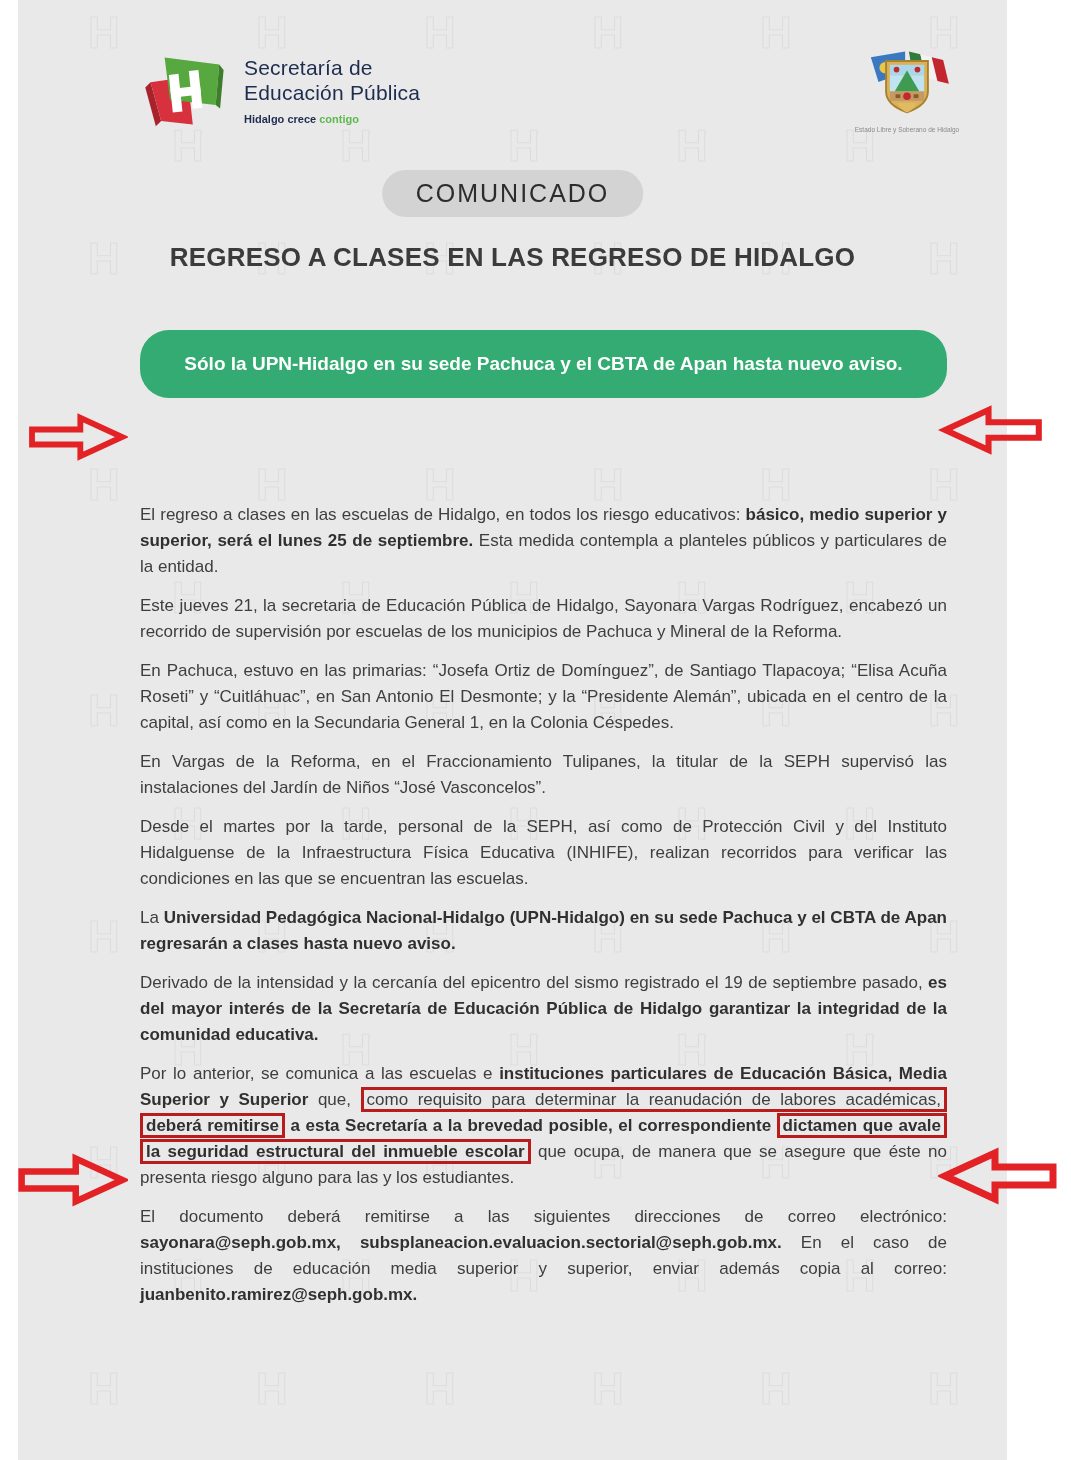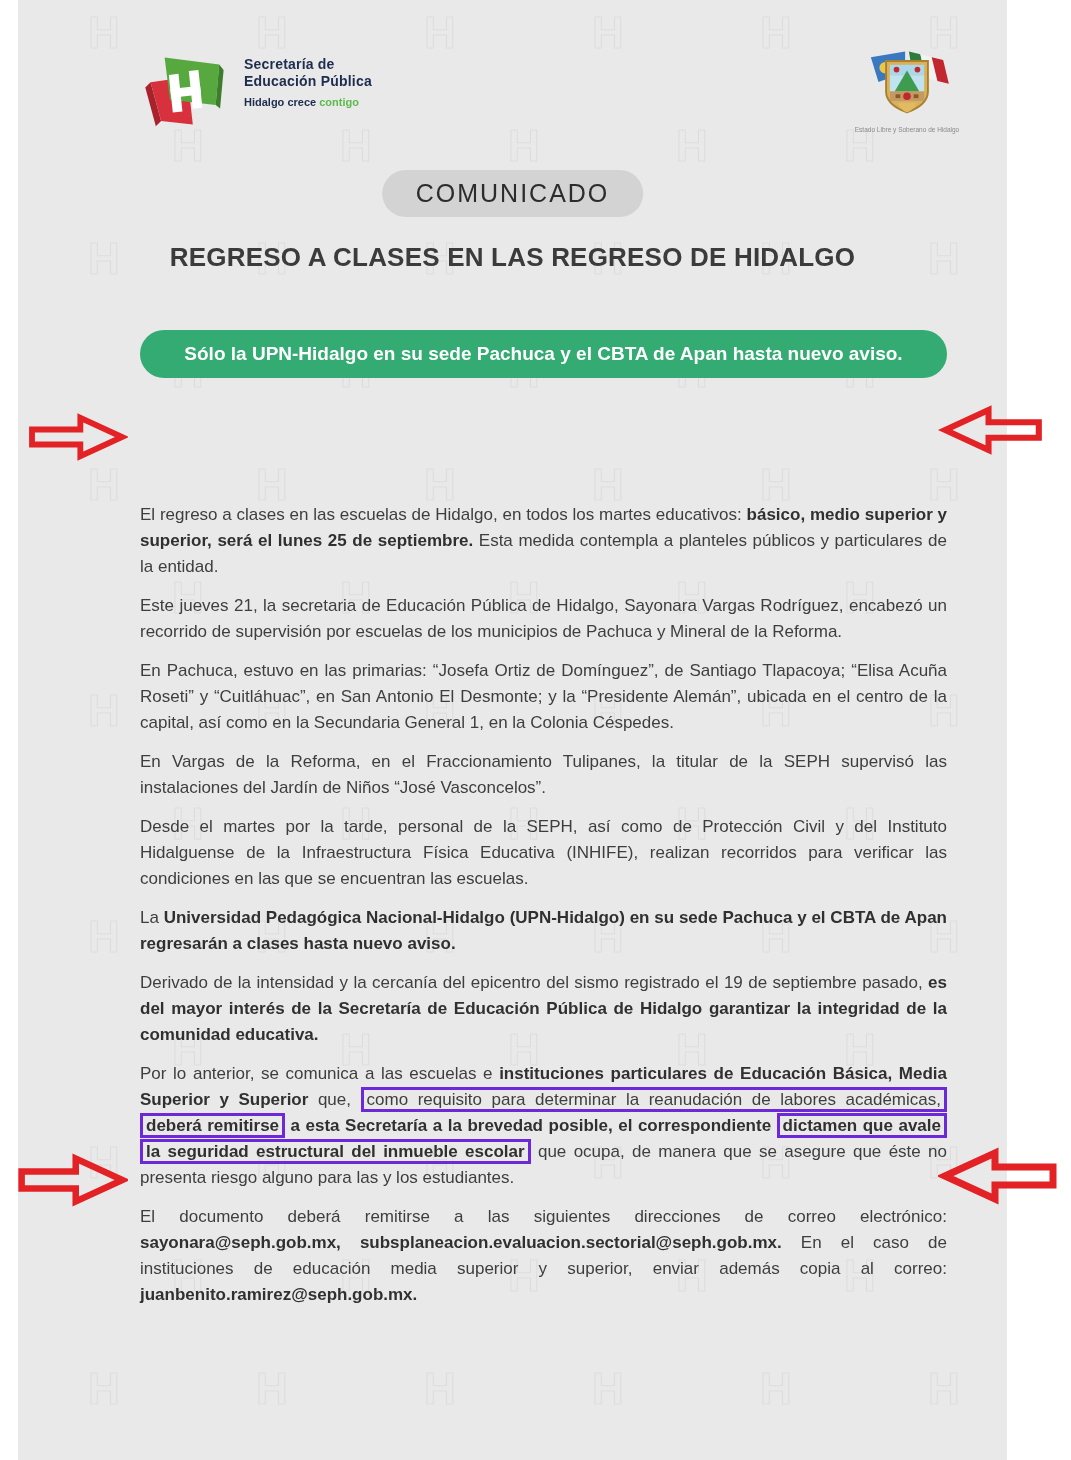--- a/index.html
+++ b/index.html
@@ -14,21 +14,21 @@
   }
   
   .wm-layer { position:absolute; inset:0; pointer-events:none; }
   .wm {
     position:absolute; font-size:44px; font-weight:bold;
     color:rgba(0,0,0,0); -webkit-text-stroke:1px #dadadb; opacity:.8;
   }
   
   .logo-block { position:absolute; left:122px; top:50px; display:flex; align-items:flex-start; gap:16px; }
   .logo-text { padding-top:6px; }
-  .logo-line { font-size:14px; font-weight:bold; color:#1e2c4e; line-height:1.18; letter-spacing:.2px; }
+  .logo-line { font-size:21px; font-weight:normal; color:#1e2c4e; line-height:1.18; letter-spacing:.2px; }
   .tagline { margin-top:7px; font-size:11px; font-weight:bold; color:#1e2c4e; }
   .tagline .accent { color:#5cb94c; }
   .coat-block { position:absolute; left:834px; top:42px; width:110px; text-align:center; }
   .coat-caption { margin-top:2px; font-size:6.5px; color:#8a8a8a; line-height:1.3; }
   
   .pill {
     position:absolute; top:170px; left:50%; transform:translateX(-50%);
     background:#d3d3d4; border-radius:28px; padding:9px 34px;
     font-size:25px; font-weight:normal; letter-spacing:2px; color:#2c2c2c;
   }
@@ -36,31 +36,31 @@
   .headline {
     position:absolute; top:241px; left:0; width:100%; text-align:center;
     font-size:26px; font-weight:bold; color:#3b3b3b; line-height:1.28; letter-spacing:.2px;
   }
   
   .banner {
     position:absolute; left:122px; width:807px; color:#ffffff; font-weight:bold;
     display:flex; align-items:center; justify-content:center; text-align:center;
     font-size:19px; line-height:1.35; padding:0 42px;
   }
-  .banner-1 { top:330px; height:48px; border-radius:29px; background:#33ab72; }
+  .banner-1 { top:330px; height:68px; border-radius:29px; background:#33ab72; }
   .banner-2 { top:404px; height:74px; border-radius:37px; background:#17999b; }
   
   .body-text {
     position:absolute; left:122px; top:502px; width:807px;
     font-size:17px; color:#3e3e3e; line-height:26px; text-align:justify;
   }
   .body-text p { margin-bottom:13px; }
   .bold { font-weight:bold; color:#303030; }
   .redbox {
-    border:3px solid #6d28d9; padding:0 3px;
+    border:3px solid #b91c1c; padding:0 3px;
     box-decoration-break:clone; -webkit-box-decoration-break:clone;
   }
   
   .arrow { position:absolute; }
   .arrow svg { display:block; width:100%; height:100%; }
 </style>
 </head>
 <body>
 
 <div class="canvas">
@@ -189,21 +189,21 @@
 
     <div class="pill">COMUNICADO</div>
 
     <div class="headline">
       <div>REGRESO A CLASES EN LAS REGRESO DE HIDALGO</div>
     </div>
 
     <div class="banner banner-1">Sólo la UPN-Hidalgo en su sede Pachuca y el CBTA de Apan hasta nuevo aviso.</div>
 
     <div class="body-text">
-        <p><span>El regreso a clases en las escuelas de Hidalgo, en todos los martes educativos: </span><span class="bold">básico, medio superior y superior, será el lunes 25 de septiembre.</span><span> Esta medida contempla a planteles públicos y particulares de la entidad.</span></p>
+        <p><span>El regreso a clases en las escuelas de Hidalgo, en todos los riesgo educativos: </span><span class="bold">básico, medio superior y superior, será el lunes 25 de septiembre.</span><span> Esta medida contempla a planteles públicos y particulares de la entidad.</span></p>
         <p><span>Este jueves 21, la secretaria de Educación Pública de Hidalgo, Sayonara Vargas Rodríguez, encabezó un recorrido de supervisión por escuelas de los municipios de Pachuca y Mineral de la Reforma.</span></p>
         <p><span>En Pachuca, estuvo en las primarias: “Josefa Ortiz de Domínguez”, de Santiago Tlapacoya; “Elisa Acuña Roseti” y “Cuitláhuac”, en San Antonio El Desmonte; y la “Presidente Alemán”, ubicada en el centro de la capital, así como en la Secundaria General 1, en la Colonia Céspedes.</span></p>
         <p><span>En Vargas de la Reforma, en el Fraccionamiento Tulipanes, la titular de la SEPH supervisó las instalaciones del Jardín de Niños “José Vasconcelos”.</span></p>
         <p><span>Desde el martes por la tarde, personal de la SEPH, así como de Protección Civil y del Instituto Hidalguense de la Infraestructura Física Educativa (INHIFE), realizan recorridos para verificar las condiciones en las que se encuentran las escuelas.</span></p>
         <p><span>La </span><span class="bold">Universidad Pedagógica Nacional-Hidalgo (UPN-Hidalgo) en su sede Pachuca y el CBTA de Apan regresarán a clases hasta nuevo aviso.</span></p>
         <p><span>Derivado de la intensidad y la cercanía del epicentro del sismo registrado el 19 de septiembre pasado, </span><span class="bold">es del mayor interés de la Secretaría de Educación Pública de Hidalgo garantizar la integridad de la comunidad educativa.</span></p>
         <p><span>Por lo anterior, se comunica a las escuelas e </span><span class="bold">instituciones particulares de Educación Básica, Media Superior y Superior</span><span> que, </span><span class="redbox">como requisito para determinar la reanudación de labores académicas,</span><span> </span><span class="bold redbox">deberá remitirse</span><span class="bold"> </span><span class="bold">a esta Secretaría a la brevedad posible, el correspondiente </span><span class="bold redbox">dictamen que avale la seguridad estructural del inmueble escolar</span><span> que ocupa, de manera que se asegure que éste no presenta riesgo alguno para las y los estudiantes.</span></p>
         <p><span>El documento deberá remitirse a las siguientes direcciones de correo electrónico: </span><span class="bold">sayonara@seph.gob.mx, subsplaneacion.evaluacion.sectorial@seph.gob.mx.</span><span> En el caso de instituciones de educación media superior y superior, enviar además copia al correo: </span><span class="bold">juanbenito.ramirez@seph.gob.mx.</span></p>
       </div>
 

